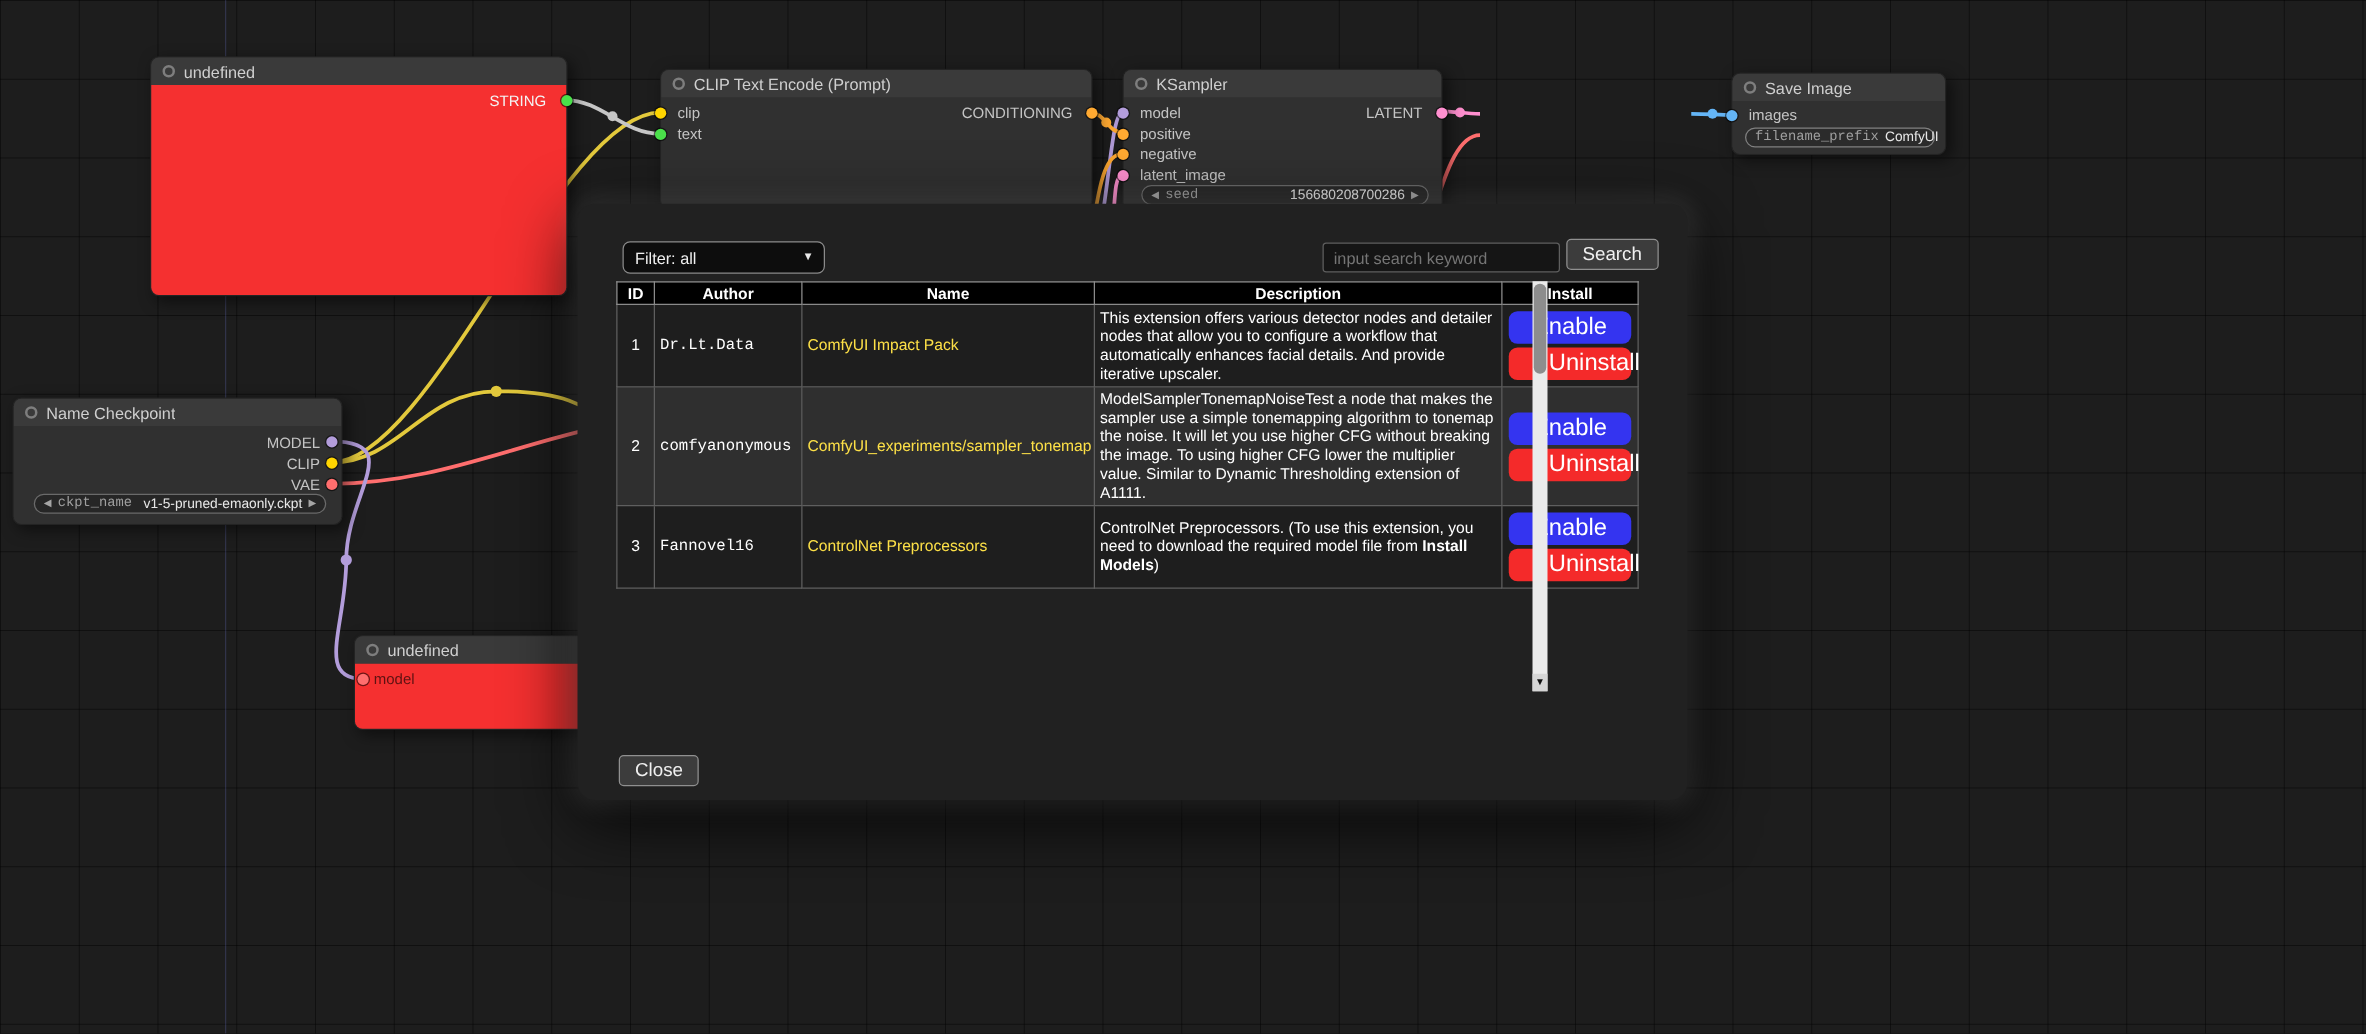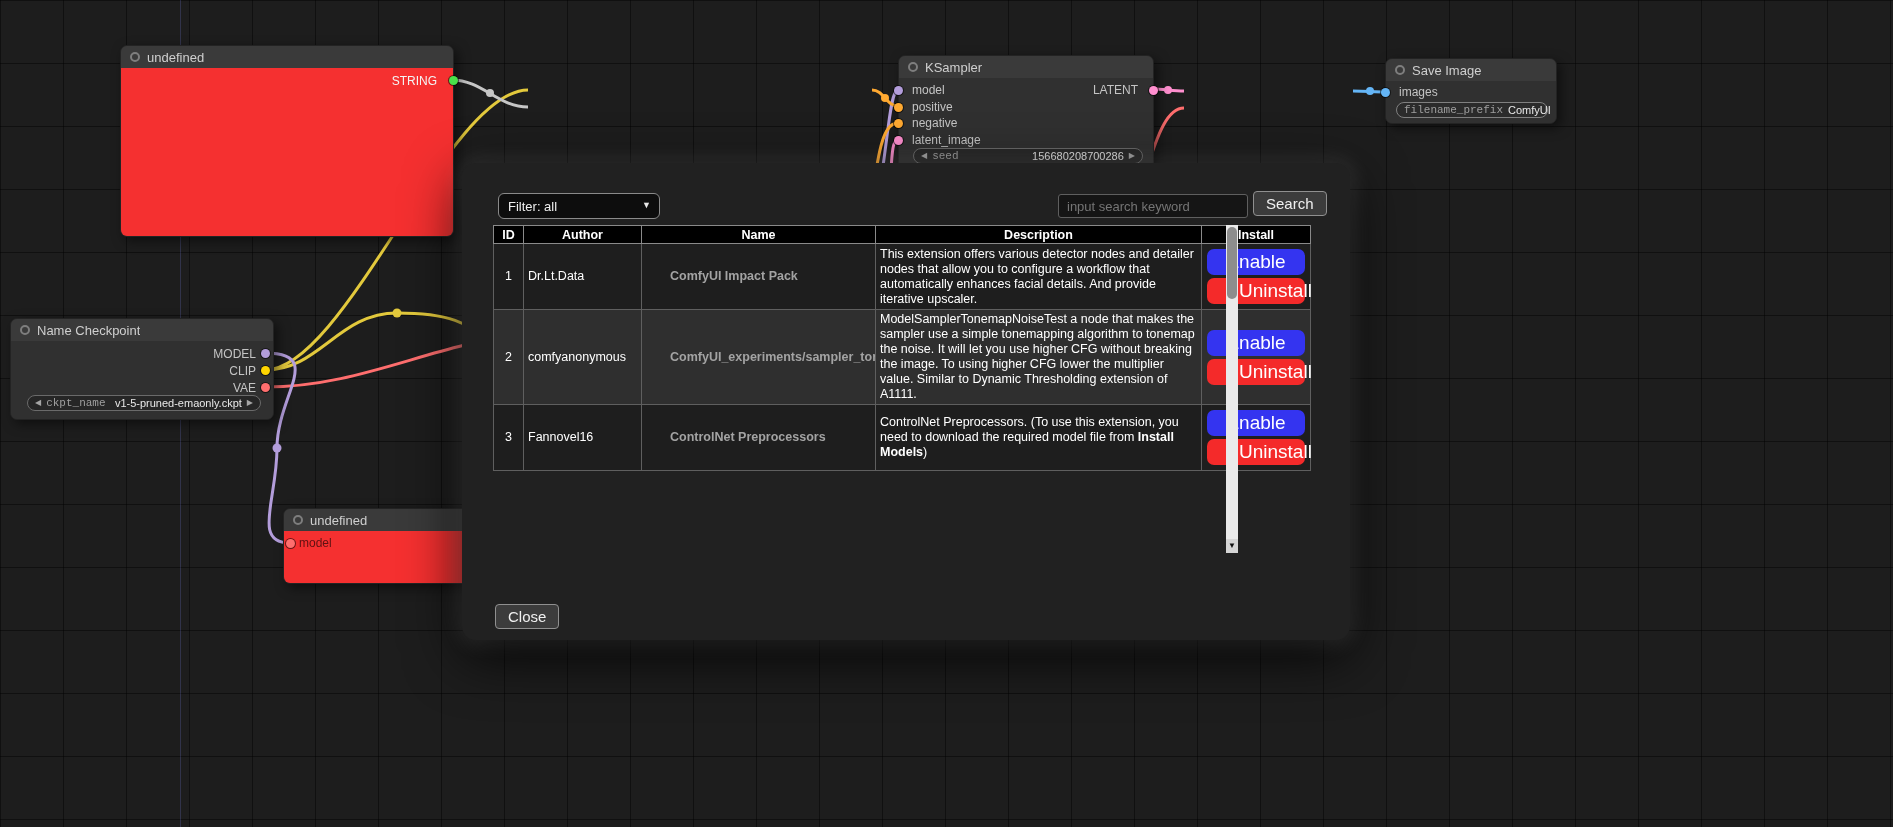--- a/index.html
+++ b/index.html
@@ -47,23 +47,23 @@
   .search-btn{position:absolute;left:791px;top:28px;}
   .close-btn{position:absolute;left:33px;top:441px;}
 
   .table-wrap{position:absolute;left:31px;top:62px;width:745px;height:328px;}
   table.ext{border-collapse:collapse;width:817px;table-layout:fixed;}
   table.ext th{background:#000;color:#fff;font-size:12.5px;font-weight:bold;border:1px solid #8a8a8a;height:17px;padding:0 2px;}
   table.ext td{border:1px solid #5f5f5f;color:#fff;font-size:12.5px;padding:2px 4px;vertical-align:middle;line-height:15px;}
   tr.odd{background:#1e1e1e;}
   tr.even{background:#2f2f2f;}
   td.id-cell{text-align:center;}
-  td.author-cell{padding-left:7px;}
+  td.author-cell{padding-left:7px;font-family:Liberation Mono, monospace;}
   td.name-cell{overflow:hidden;}
-  td.name-cell a{color:#a3a3a3;font-weight:bold;text-decoration:none;white-space:nowrap;margin-left:24px;}
+  td.name-cell a{color:#fde047;font-weight:normal;text-decoration:none;white-space:nowrap;}
   td.install-cell{text-align:center;padding:2px 4px;}
   .install-btn{display:block;width:98px;margin:3px auto;border:none;border-radius:7px;color:#fff;font-size:19px;
                font-family:inherit;padding:2px 0;cursor:pointer;}
   .enable-btn{background:#3434f0;}
   .uninstall-btn{background:#f42a2a;padding-left:32px;}
 
   .scrollbar{position:absolute;right:0;top:0;width:12px;height:328px;background:#eaeaea;}
   .scroll-thumb{position:absolute;left:1px;right:1px;top:2px;height:72px;background:#8d8d8d;border-radius:5px;cursor:pointer;}
   .scroll-down{position:absolute;left:0;right:0;bottom:0;height:14px;background:#d5d5d5;color:#111;font-size:8px;
                text-align:center;line-height:14px;cursor:pointer;}
@@ -98,20 +98,33 @@
   <div class="node node-red" style="left:120px;top:45px;width:332px;height:190px;">
     <div class="node-header">
       <span class="collapse-dot"></span>
       <span class="node-title">undefined</span>
     </div>
     <div class="node-body"></div>
     <span class="slot-label out on-red" style="right:16px;top:28px;margin-left:12px;">STRING</span>
     <span class="dot" style="right:-5px;top:30px;background:#4ae04a;"></span>
   </div>
 
+  <div class="node" style="left:528px;top:55px;width:344px;height:110px;">
+    <div class="node-header">
+      <span class="collapse-dot"></span>
+      <span class="node-title">CLIP Text Encode (Prompt)</span>
+    </div>
+    <div class="node-body"></div>
+    <span class="dot" style="left:-5px;top:30px;background:#ffd500;"></span>
+    <span class="slot-label" style="left:13px;top:27px;">clip</span>
+    <span class="dot" style="left:-5px;top:47px;background:#4ae04a;"></span>
+    <span class="slot-label" style="left:13px;top:44px;">text</span>
+    <span class="slot-label out" style="right:15px;top:27px;">CONDITIONING</span>
+    <span class="dot" style="right:-5px;top:30px;background:#ffa931;"></span>
+  </div>
 
   <div class="node" style="left:898px;top:55px;width:254px;height:112px;">
     <div class="node-header">
       <span class="collapse-dot"></span>
       <span class="node-title">KSampler</span>
     </div>
     <div class="node-body"></div>
     <span class="dot" style="left:-5px;top:30px;background:#b39ddb;"></span>
     <span class="slot-label" style="left:13px;top:27px;">model</span>
     <span class="dot" style="left:-5px;top:47px;background:#ffa931;"></span>

